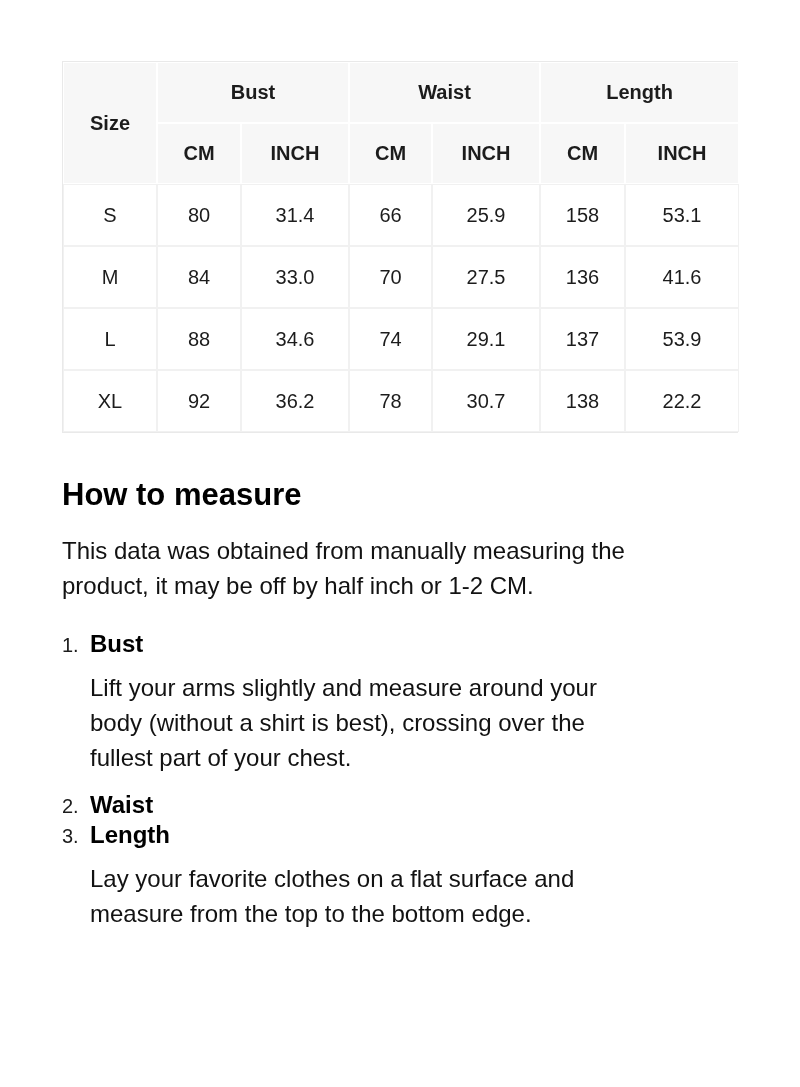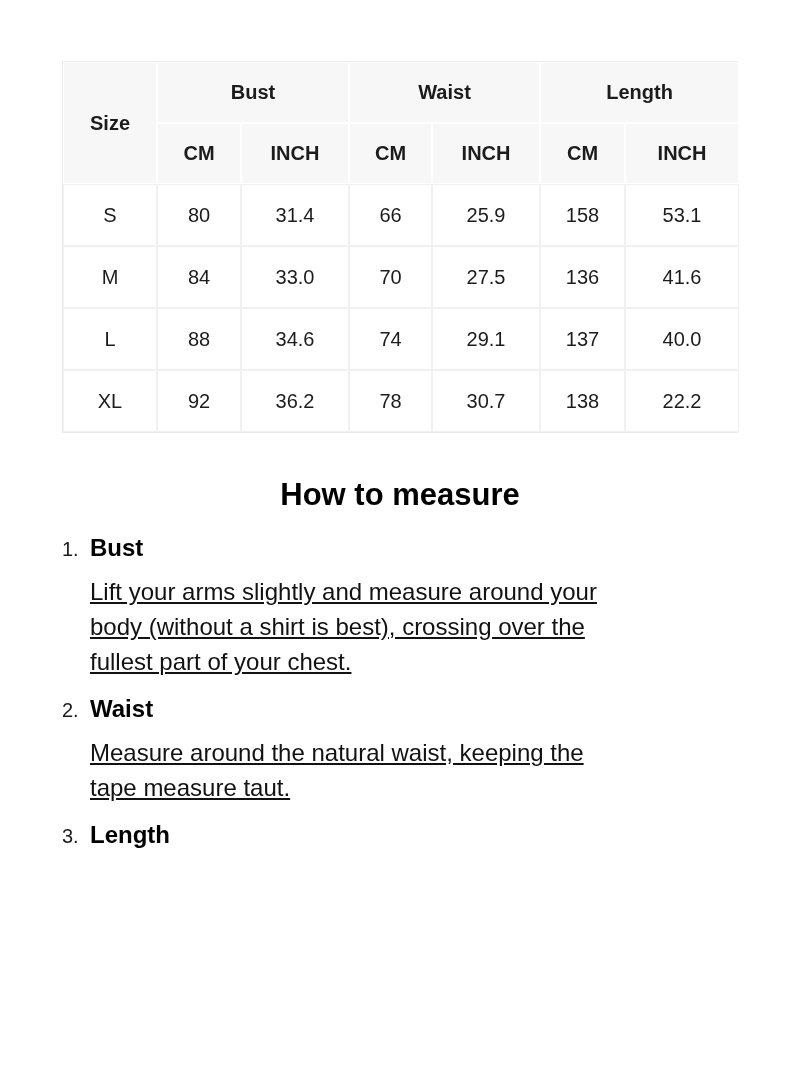--- a/index.html
+++ b/index.html
@@ -50,21 +50,20 @@
     color: #1c1c1c;
   }
 
   
   .htm-heading {
     margin: 44px 0 20px 0;
     font-size: 31px;
     line-height: 36px;
     font-weight: bold;
     color: #000000;
-    text-align: center;
   }
   .htm-intro {
     margin: 0 0 26px 0;
     font-size: 24px;
     line-height: 35px;
     white-space: pre-line;
     color: #121212;
   }
   .steps { margin: 0; padding: 0; }
   .step { margin: 0; padding: 0; }
@@ -83,21 +82,20 @@
     font-weight: bold;
     color: #000000;
     line-height: 30px;
   }
   .step-desc {
     margin: 11px 0 15px 28px;
     font-size: 24px;
     line-height: 35px;
     white-space: pre-line;
     color: #121212;
-    text-decoration: underline;
   }
 </style>
 </head>
 <body>
 
 <div class="page">
 
   <div class="table-wrap">
     <table class="size-chart">
       <colgroup>
@@ -144,61 +142,63 @@
           <td>136</td>
           <td>41.6</td>
         </tr>
         <tr>
           <td>L</td>
           <td>88</td>
           <td>34.6</td>
           <td>74</td>
           <td>29.1</td>
           <td>137</td>
-          <td>40.0</td>
+          <td>53.9</td>
         </tr>
         <tr>
           <td>XL</td>
           <td>92</td>
           <td>36.2</td>
           <td>78</td>
           <td>30.7</td>
           <td>138</td>
           <td>22.2</td>
         </tr>
       </tbody>
     </table>
   </div>
 
   <h2 class="htm-heading">How to measure</h2>
 
+  <p class="htm-intro">This data was obtained from manually measuring the
+product, it may be off by half inch or 1-2 CM.</p>
 
   <div class="steps">
 
     <div class="step">
       <div class="step-head">
         <span class="step-num">1.</span>
         <span class="step-title">Bust</span>
       </div>
       <p class="step-desc">Lift your arms slightly and measure around your
 body (without a shirt is best), crossing over the
 fullest part of your chest.</p>
     </div>
 
     <div class="step">
       <div class="step-head">
         <span class="step-num">2.</span>
         <span class="step-title">Waist</span>
       </div>
-      <p class="step-desc">Measure around the natural waist, keeping the
-tape measure taut.</p>
     </div>
 
     <div class="step">
       <div class="step-head">
         <span class="step-num">3.</span>
         <span class="step-title">Length</span>
       </div>
+      <p class="step-desc">Lay your favorite clothes on a flat surface and
+measure from the top to the bottom edge.</p>
     </div>
 
   </div>
 
 </div>
 
 </body></html>

